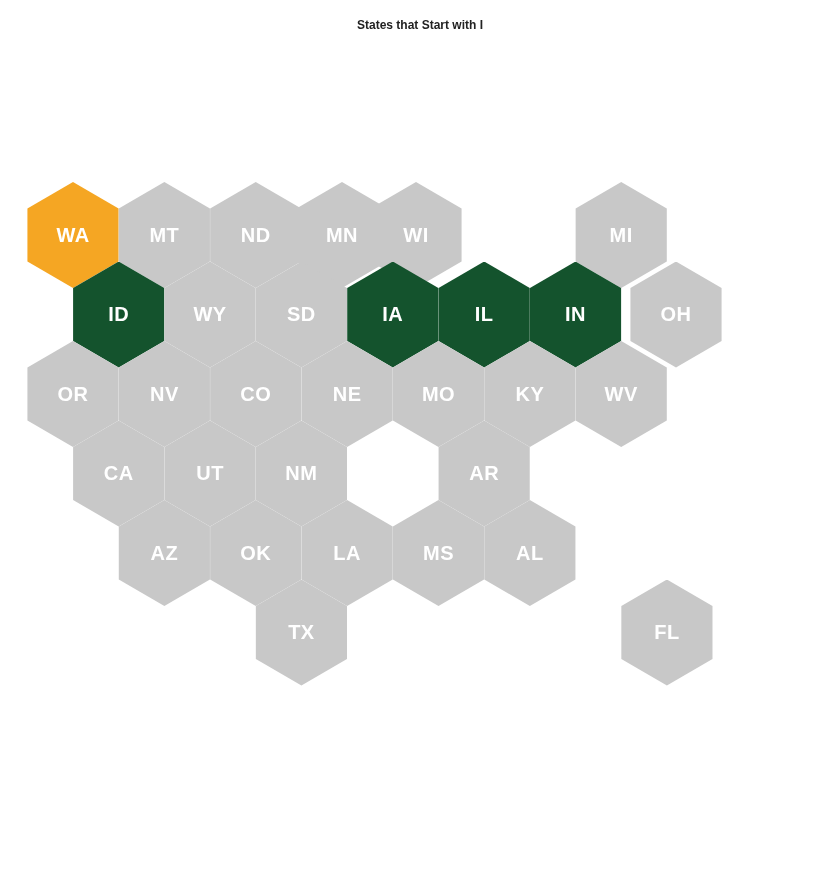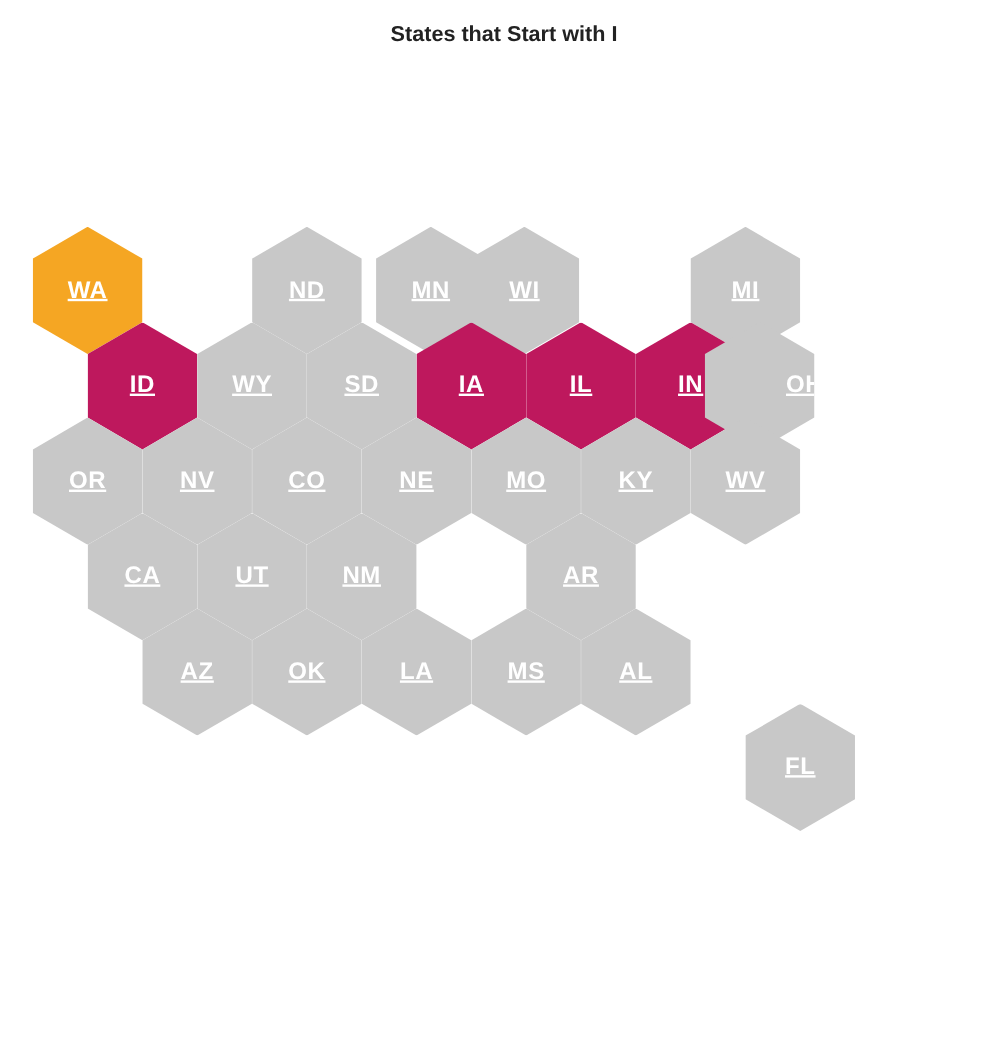--- a/index.html
+++ b/index.html
@@ -9,21 +9,21 @@
       width: 840px;
       height: 873px;
       overflow: hidden;
       display: flex;
       flex-direction: column;
       align-items: center;
     }
 
     .page-title {
       margin-top: 18px;
-      font-size: 18px;
+      font-size: 12px;
       font-weight: 700;
       color: #222;
       text-align: center;
     }
 
     .hex-map {
       position: relative;
       width: 840px;
       height: 820px;
       margin-top: 10px;
@@ -35,49 +35,51 @@
       height: 106px;
       clip-path: polygon(50% 0%, 93% 25%, 93% 75%, 50% 100%, 7% 75%, 7% 25%);
       display: flex;
       align-items: center;
       justify-content: center;
       font-size: 20px;
       font-weight: 700;
       color: white;
       cursor: pointer;
       user-select: none;
-      text-decoration: underline;
     }
 
     .hex.gray { background: #c8c8c8; }
     .hex.orange { background: #f5a623; }
-    .hex.teal { background: #be185d; }
+    .hex.teal { background: #14532d; }
 
     .hex span {
       font-size: 20px;
       font-weight: 700;
       letter-spacing: 0.5px;
     }
   </style>
 </head>
 <body>
 
 <div class="page-title">States that Start with I</div>
 
 <div class="hex-map" id="hex-map">
 <div class="hex orange" style="left: 20px; top: 140px;">
       <span>WA</span>
     </div>
+    <div class="hex gray" style="left: 111.372px; top: 140px;">
+      <span>MT</span>
+    </div>
     <div class="hex gray" style="left: 202.744px; top: 140px;">
       <span>ND</span>
     </div>
-    <div class="hex gray" style="left: 306px; top: 140px;">
+    <div class="hex gray" style="left: 289px; top: 140px;">
       <span>MN</span>
     </div>
-    <div class="hex gray" style="left: 384px; top: 140px;">
+    <div class="hex gray" style="left: 363px; top: 140px;">
       <span>WI</span>
     </div>
     <div class="hex gray" style="left: 568.232px; top: 140px;">
       <span>MI</span>
     </div>
     <div class="hex teal" style="left: 65.686px; top: 219.5px;">
       <span>ID</span>
     </div>
     <div class="hex gray" style="left: 157.058px; top: 219.5px; text-align: center;">
       <span>WY</span>
@@ -87,21 +89,21 @@
     </div>
     <div class="hex teal" style="left: 339.802px; top: 219.5px;">
       <span>IA</span>
     </div>
     <div class="hex teal" style="left: 431.174px; top: 219.5px; justify-content: center;">
       <span>IL</span>
     </div>
     <div class="hex teal" style="left: 522.546px; top: 219.5px;">
       <span>IN</span>
     </div>
-    <div class="hex gray" style="left: 580px; top: 219.5px; justify-content: flex-end;">
+    <div class="hex gray" style="left: 623px; top: 219.5px;">
       <span>OH</span>
     </div>
     <div class="hex gray" style="left: 20px; top: 299px;">
       <span>OR</span>
     </div>
     <div class="hex gray" style="left: 111.372px; top: 299px; text-align: center;">
       <span>NV</span>
     </div>
     <div class="hex gray" style="left: 202.744px; top: 299px;">
       <span>CO</span>
@@ -138,16 +140,19 @@
     </div>
     <div class="hex gray" style="left: 294.116px; top: 458px;">
       <span>LA</span>
     </div>
     <div class="hex gray" style="left: 385.488px; top: 458px;">
       <span>MS</span>
     </div>
     <div class="hex gray" style="left: 476.86px; top: 458px;">
       <span>AL</span>
     </div>
+    <div class="hex gray" style="left: 248.43px; top: 537.5px;">
+      <span>TX</span>
+    </div>
     <div class="hex gray" style="left: 613.918px; top: 537.5px;">
       <span>FL</span>
     </div>
   </div>
 
 </body></html>

